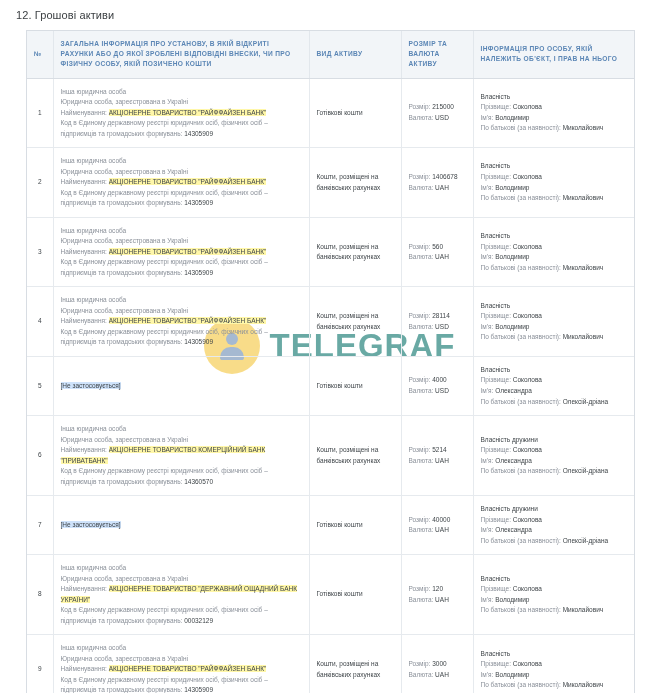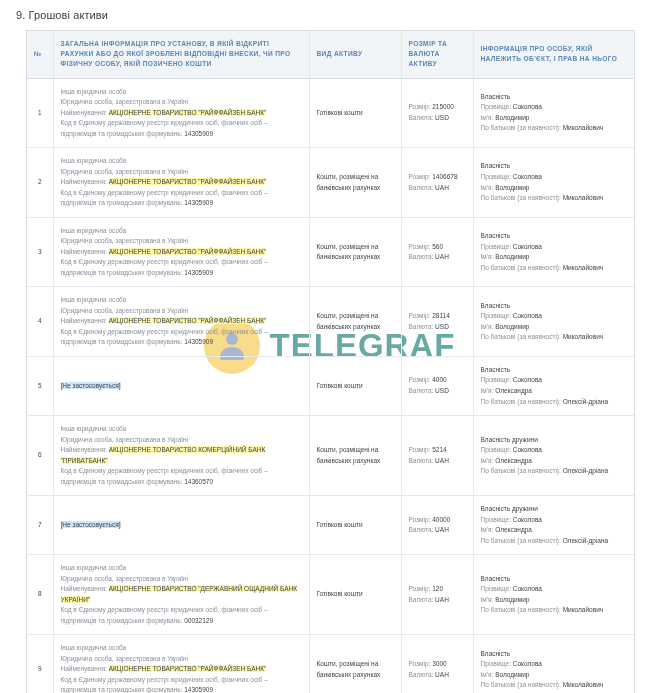--- a/index.html
+++ b/index.html
@@ -120,21 +120,21 @@
     letter-spacing: 1px;
     color: #0f766e;
     font-family: Liberation Sans, sans-serif;
   }
 </style>
 </head>
 <body>
 
 <div class="page">
 
-  <div class="section-title">9. Грошові активи</div>
+  <div class="section-title">12. Грошові активи</div>
 
   <div class="watermark">
     <div class="wm-inner">
       <div class="wm-circle">
         <div class="wm-person"></div>
       </div>
       <div class="wm-text">TELEGRAF</div>
     </div>
   </div>
 

